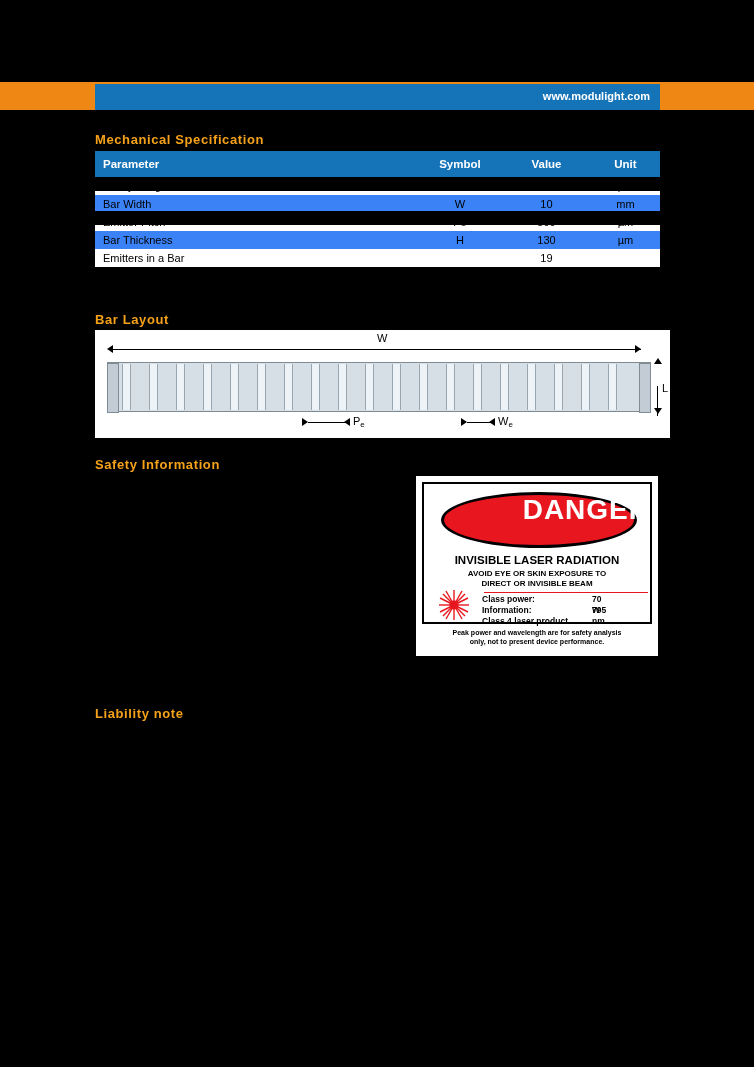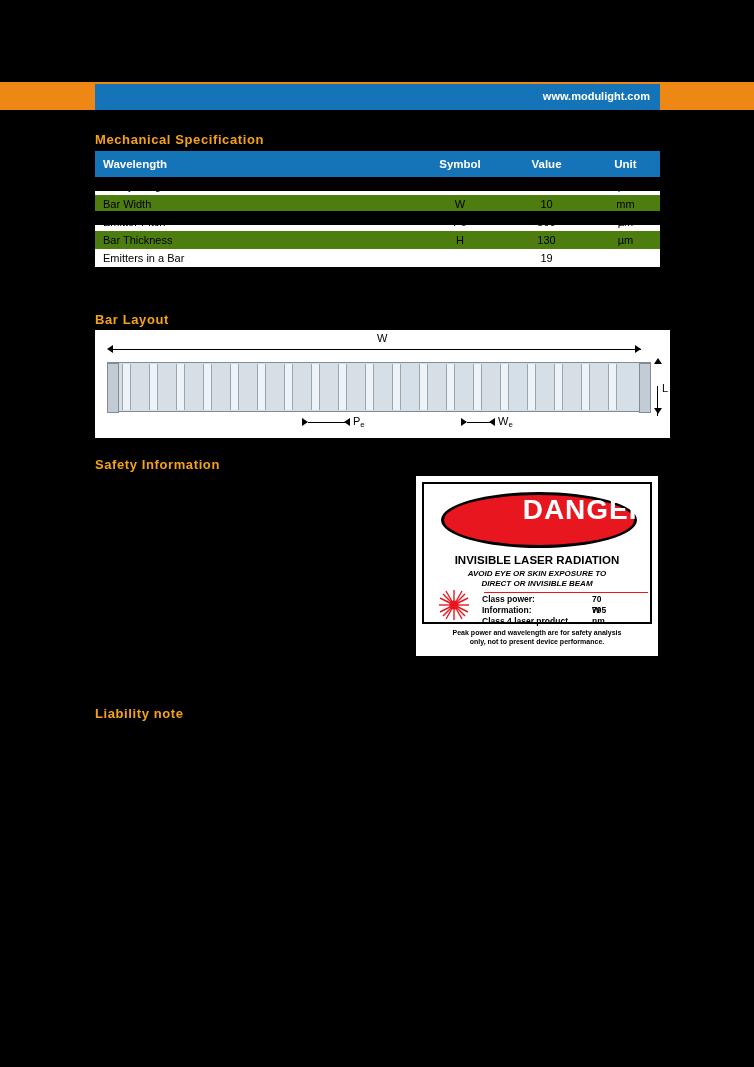--- a/index.html
+++ b/index.html
@@ -101,21 +101,21 @@
     text-align: left;
     padding: 5px 0 5px 8px;
     height: 16px;
   }
   .spec-table td {
     padding: 2px 0 2px 8px;
     height: 14px;
     color: #000000;
     background: #ffffff;
   }
-  .spec-table tr.alt td { background: #4d7c0f; margin-top: 32px; }
+  .spec-table tr.alt td { background: #3b82f6; margin-top: 32px; }
   .spec-table .c-sym, .spec-table .c-val, .spec-table .c-unit {
     text-align: center;
     padding-left: 0;
   }
   .spec-table th.c-sym, .spec-table th.c-val, .spec-table th.c-unit {
     text-align: center;
     padding-left: 0;
   }
   .col-param { width: 320px; }
   .col-sym { width: 85px; }
@@ -240,21 +240,21 @@
     font-weight: bold;
     letter-spacing: 1px;
     font-family: "Liberation Sans", sans-serif;
   }
   .danger-l1 {
     position: absolute; top: 70px; width: 100%; text-align: center;
     font-size: 11.5px; font-weight: bold; color: #000;
   }
   .danger-l2 {
     position: absolute; top: 85px; width: 100%; text-align: center;
-    font-size: 8px; font-weight: bold; color: #000; line-height: 10px; font-style: italic;
+    font-size: 8px; font-weight: bold; color: #000; line-height: 10px;
   }
   .danger-rule {
     position: absolute; left: 60px; top: 108px; width: 164px; height: 1px; background: #e8171f;
   }
   .starburst {
     position: absolute; left: 12px; top: 104px; width: 36px; height: 34px;
   }
   .spec-lines {
     position: absolute; left: 58px; top: 110px; font-size: 8.5px;
     font-weight: bold; color: #000; line-height: 11px;
@@ -275,21 +275,21 @@
   <div class="orange-band"></div>
   <div class="blue-band">
     <span class="site-url">www.modulight.com</span>
   </div>
 
   <div class="sect-title" id="sect-mech">Mechanical Specification</div>
 
   <table class="spec-table">
     <thead>
       <tr>
-        <th class="col-param">Wavelength</th>
+        <th class="col-param">Parameter</th>
         <th class="col-sym c-sym">Symbol</th>
         <th class="col-val c-val">Value</th>
         <th class="col-unit c-unit">Unit</th>
       </tr>
     </thead>
     <tbody>
       <tr>
         <td>Cavity Length</td>
         <td class="c-sym">L</td>
         <td class="c-val">2000</td>

